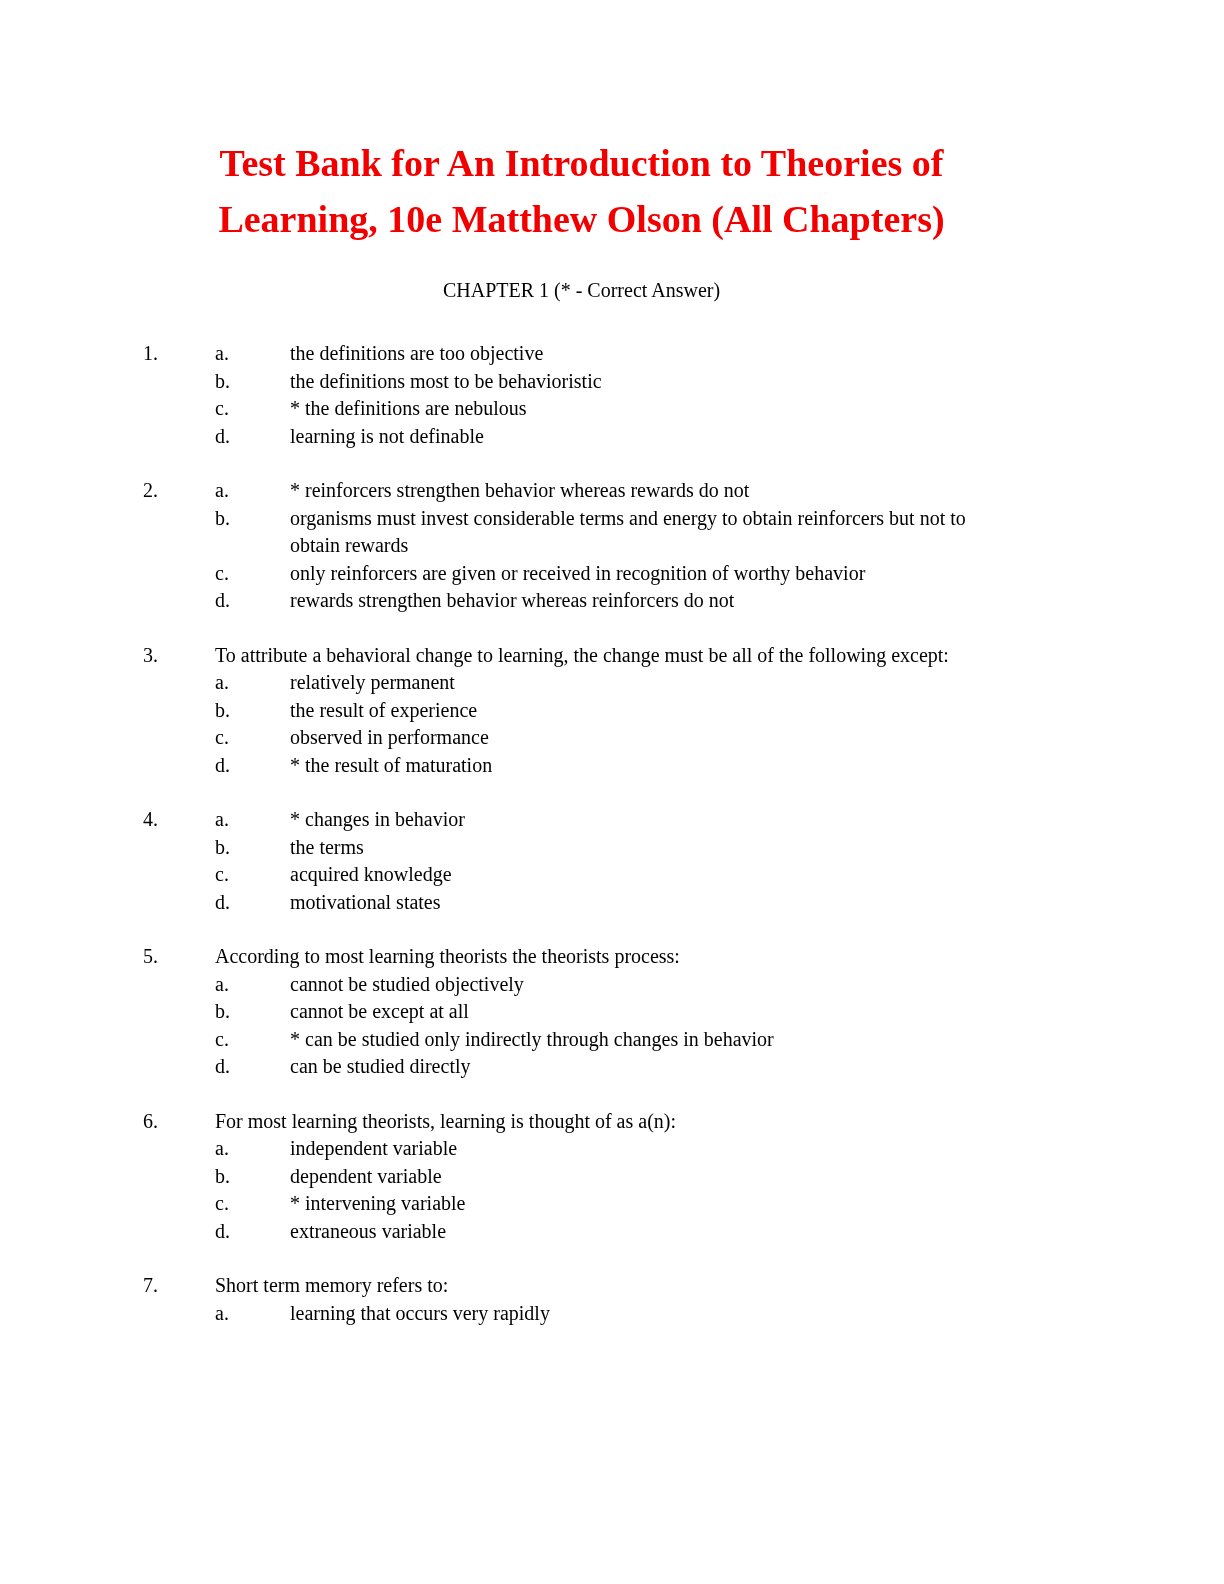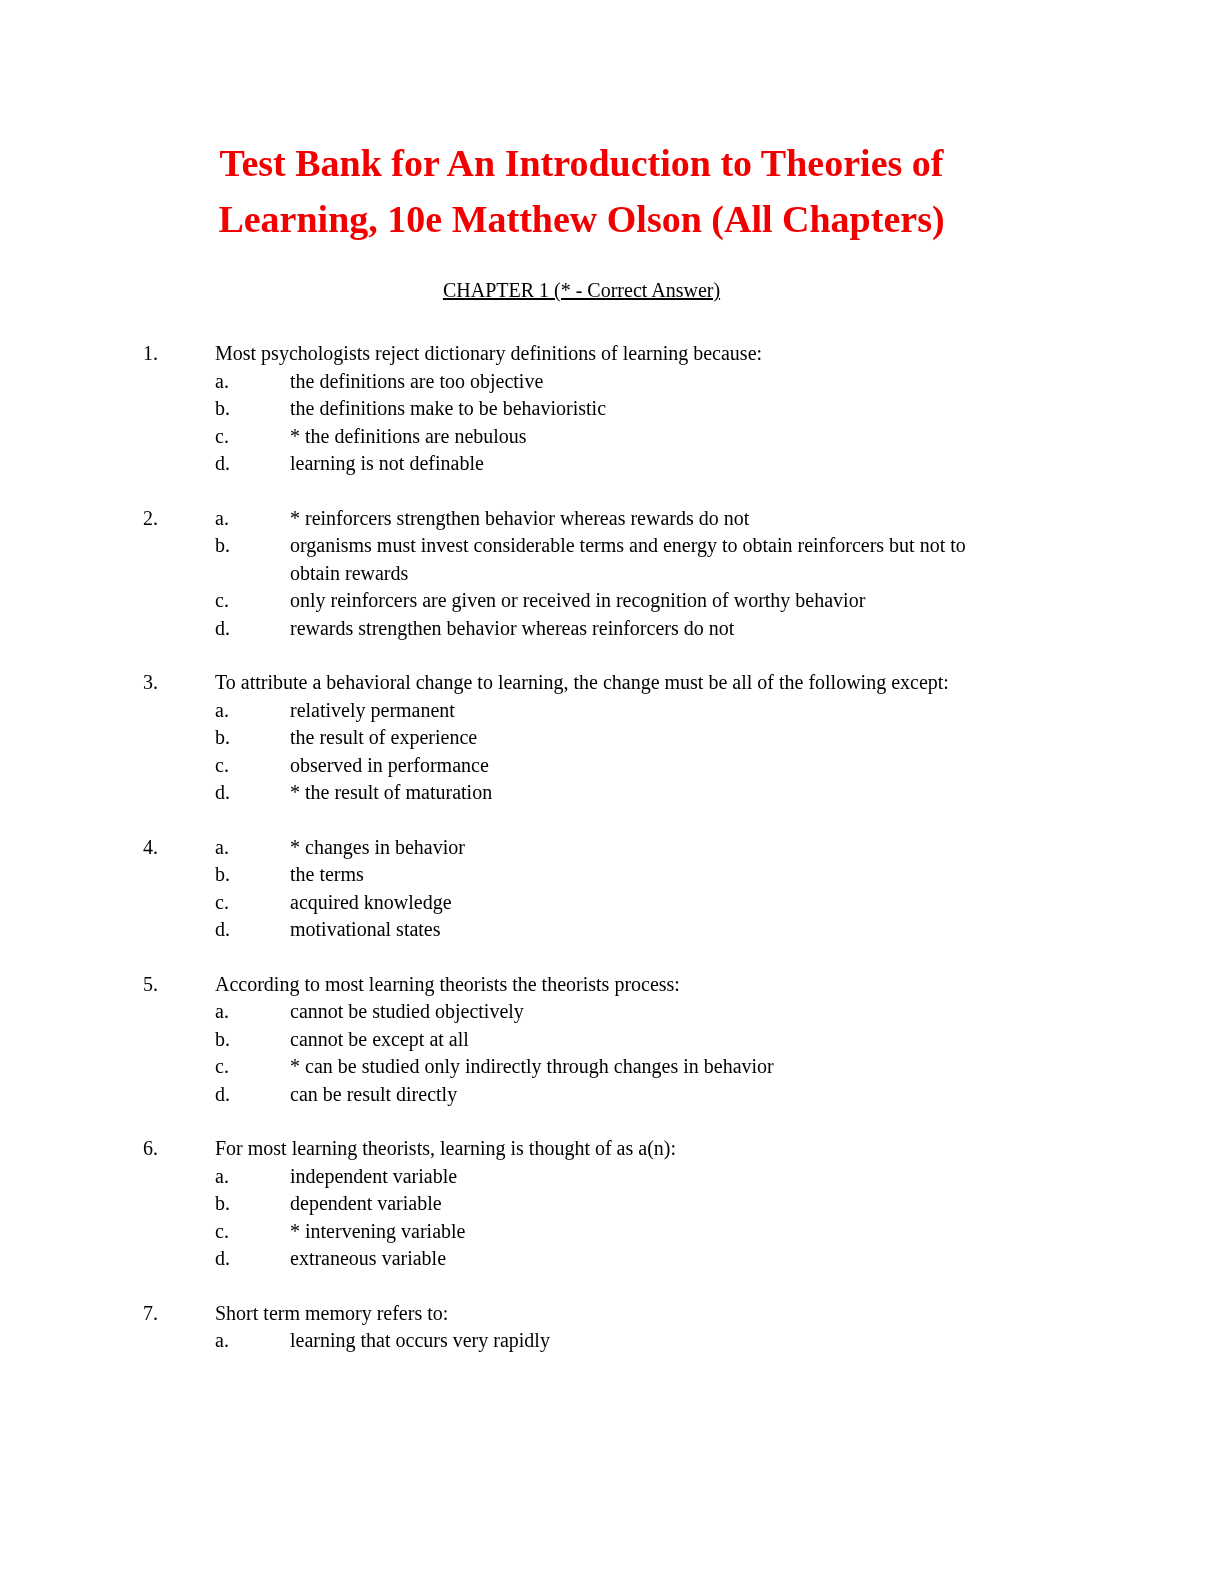--- a/index.html
+++ b/index.html
@@ -24,21 +24,20 @@
       font-weight: bold;
       font-size: 38px;
       line-height: 1.48;
     }
     .title-line { display: block; }
     .subtitle {
       text-align: center;
       font-size: 20px;
       margin-top: 30px;
       line-height: 1.35;
-      text-decoration: underline;
     }
     .questions {
       margin-top: 36px;
       font-size: 20px;
       line-height: 1.375;
     }
     .question {
       display: flex;
       margin-bottom: 27px;
     }
@@ -63,28 +62,27 @@
     <span class="title-line">Test Bank for An Introduction to Theories of</span>
     <span class="title-line">Learning, 10e Matthew Olson (All Chapters)</span>
   </h1>
 
   <div class="subtitle">CHAPTER 1 (* - Correct Answer)</div>
 
   <div class="questions" id="questions">
       <div class="question">
         <div class="qnum">1.</div>
         <div class="qbody">
-          <div class="qtext">Most psychologists reject dictionary definitions of learning because:</div>
           <div class="option">
             <div class="letter">a.</div>
             <div class="otext">the definitions are too objective</div>
           </div>
           <div class="option">
             <div class="letter">b.</div>
-            <div class="otext">the definitions make to be behavioristic</div>
+            <div class="otext">the definitions most to be behavioristic</div>
           </div>
           <div class="option">
             <div class="letter">c.</div>
             <div class="otext">* the definitions are nebulous</div>
           </div>
           <div class="option">
             <div class="letter">d.</div>
             <div class="otext">learning is not definable</div>
           </div>
         </div>
@@ -164,21 +162,21 @@
           <div class="option">
             <div class="letter">b.</div>
             <div class="otext">cannot be except at all</div>
           </div>
           <div class="option">
             <div class="letter">c.</div>
             <div class="otext">* can be studied only indirectly through changes in behavior</div>
           </div>
           <div class="option">
             <div class="letter">d.</div>
-            <div class="otext">can be result directly</div>
+            <div class="otext">can be studied directly</div>
           </div>
         </div>
       </div>
       <div class="question">
         <div class="qnum">6.</div>
         <div class="qbody">
           <div class="qtext">For most learning theorists, learning is thought of as a(n):</div>
           <div class="option">
             <div class="letter">a.</div>
             <div class="otext">independent variable</div>

